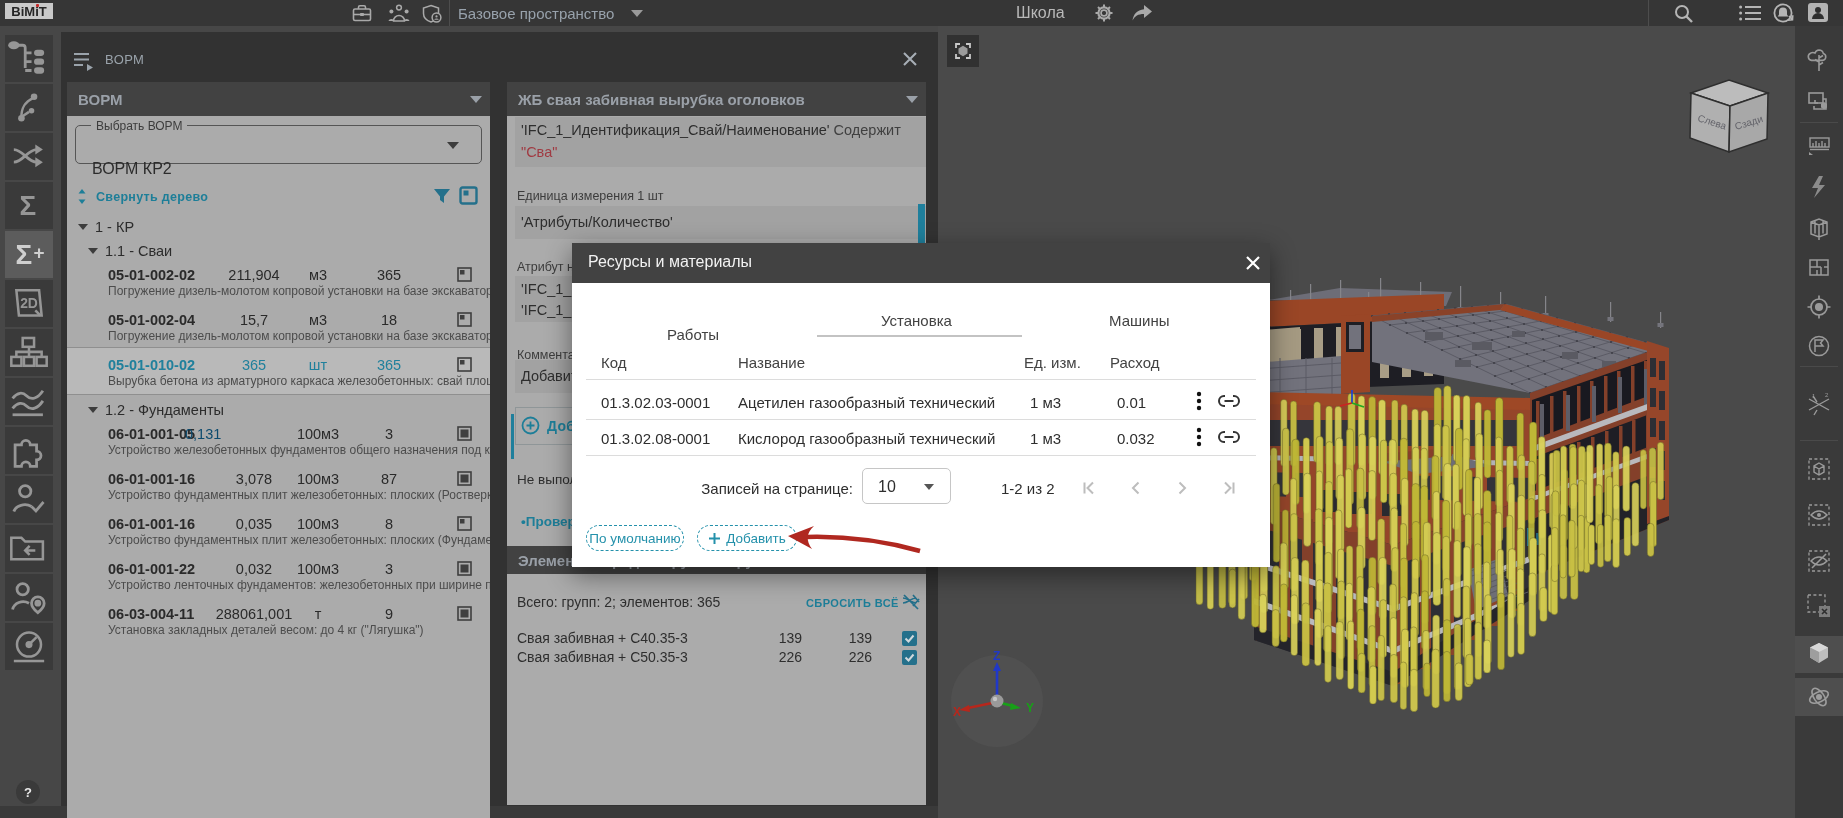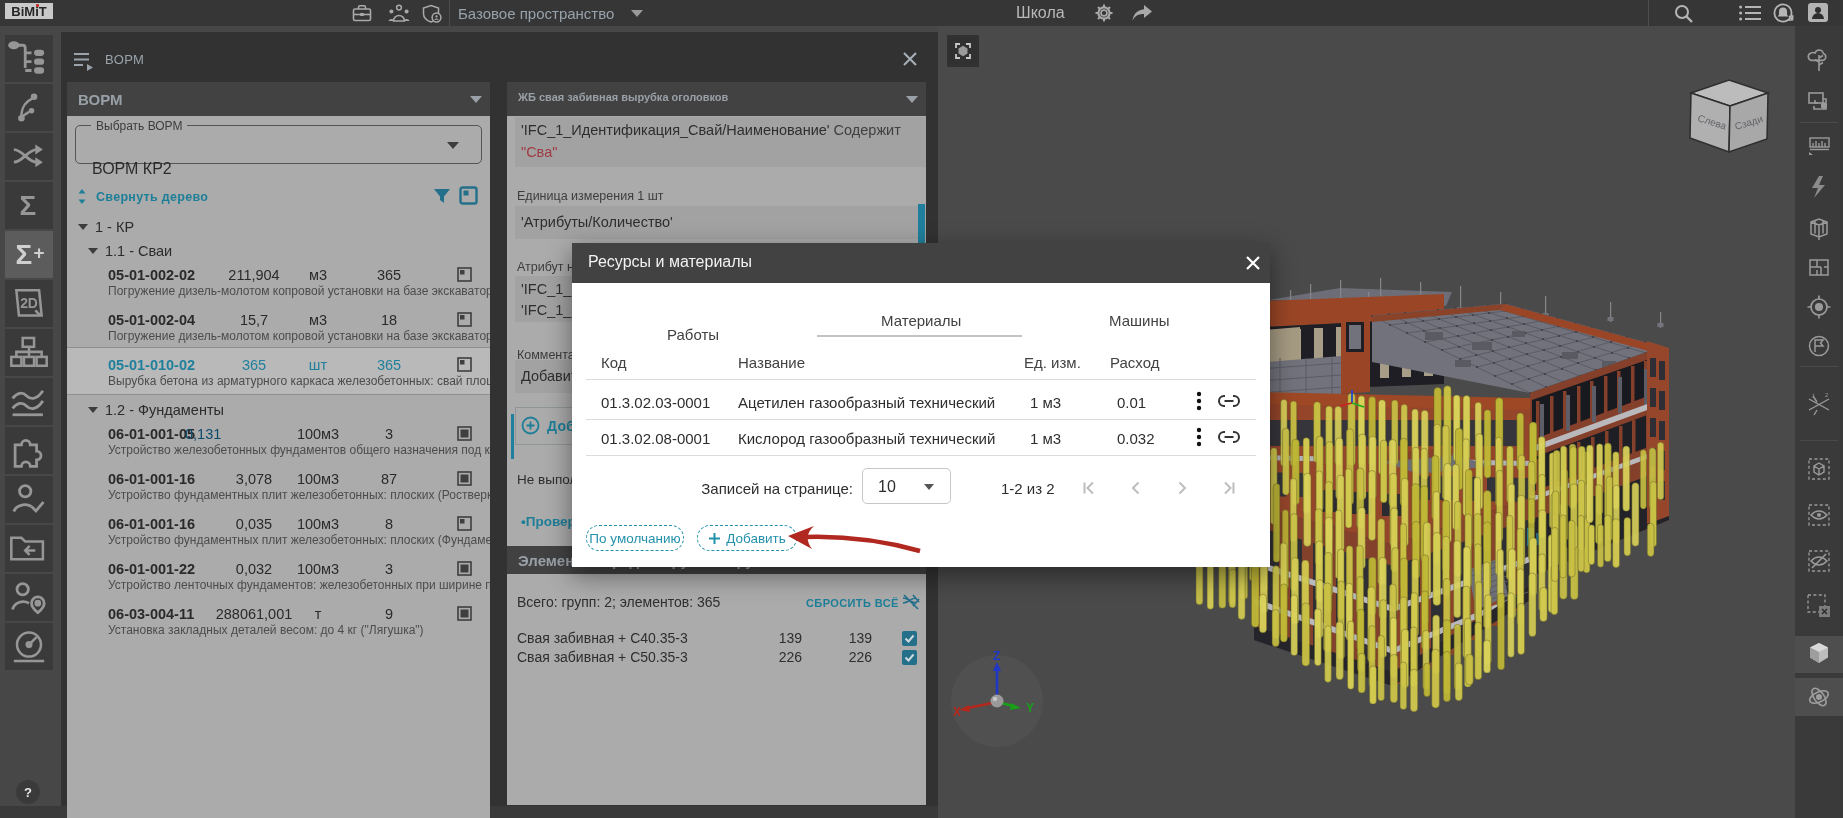--- a/index.html
+++ b/index.html
@@ -950,21 +950,21 @@
       <div class="abs" style="left:223px;top:490px;width:56px;text-align:center;font-size:14.5px;color:#2a2a2a;">т</div>
       <div class="abs" style="left:292px;top:490px;width:60px;text-align:center;font-size:14.5px;color:#2a2a2a;">9</div>
       <svg class="abs" style="left:390px;top:490px;" width="15" height="15" viewBox="0 0 15 15">
         <rect x="1" y="1" width="13" height="13" fill="none" stroke="#3f3f3f" stroke-width="1.6"></rect>
         <rect x="3.5" y="3.5" width="8" height="8" fill="#3f3f3f"></rect>
       </svg>
       <div class="abs" style="left:41px;top:507px;width:392px;font-size:12px;color:#4c4c4c;white-space:nowrap;overflow:hidden;">Установка закладных деталей весом: до 4 кг ("Лягушка")</div>
   </div>
 
   <div class="abs" style="left:446px;top:50px;width:419px;height:34px;background:#424242;">
-    <div class="abs" style="left:11px;top:9px;font-weight:bold;font-size:11px;color:#9aa0a8;">ЖБ свая забивная вырубка оголовков</div>
+    <div class="abs" style="left:11px;top:9px;font-weight:bold;font-size:15px;color:#9aa0a8;">ЖБ свая забивная вырубка оголовков</div>
     <div class="abs" style="right:8px;top:14px;width:0;height:0;border-left:6px solid transparent;border-right:6px solid transparent;border-top:7px solid #9aa0a8;"></div>
   </div>
   <div class="abs" style="left:446px;top:84px;width:419px;height:448px;background:#ababab;overflow:hidden;">
 <div class="abs" style="left:8px;top:1px;width:411px;height:50px;background:#a2a2a2;"></div>
 <div class="abs" style="left:14px;top:6px;font-size:14.5px;color:#2e2e2e;">'IFC_1_Идентификация_Свай/Наименование' <span style="color:#404040;">Содержит</span></div>
 <div class="abs" style="left:14px;top:28px;font-size:14.5px;color:#a03a42;">"Сва"</div>
 <div class="abs" style="left:10px;top:73px;font-size:12.5px;color:#3c3c3c;">Единица измерения 1 шт</div>
 <div class="abs" style="left:8px;top:90px;width:411px;height:33px;background:#a2a2a2;"></div>
 <div class="abs" style="left:14px;top:98px;font-size:14.5px;color:#2e2e2e;">'Атрибуты/Количество'</div>
 <div class="abs" style="left:10px;top:144px;font-size:12.5px;color:#3c3c3c;">Атрибут наименования групп</div>
@@ -1018,21 +1018,21 @@
 
 <div class="abs" style="left:572px;top:243px;width:698px;height:324px;box-shadow:0 8px 24px rgba(0,0,0,0.45);">
   <div class="abs" style="left:0;top:0;width:698px;height:40px;background:#424242;">
     <div class="abs" style="left:16px;top:10px;font-size:16px;color:#f2f2f2;">Ресурсы и материалы</div>
     <svg class="abs" style="left:673px;top:12px;" width="16" height="16" viewBox="0 0 16 16">
       <path d="M2 2 L14 14 M14 2 L2 14" stroke="#ffffff" stroke-width="2.2"></path>
     </svg>
   </div>
   <div class="abs" style="left:0;top:40px;width:698px;height:284px;background:#ffffff;">
 <div class="abs" style="left:95px;top:43px;font-size:15px;color:#424242;">Работы</div>
-<div class="abs" style="left:309px;top:29px;font-size:15px;color:#424242;">Материалы</div>
+<div class="abs" style="left:309px;top:29px;font-size:15px;color:#424242;">Установка</div>
 <div class="abs" style="left:245px;top:52px;width:205px;height:2px;background:#c3c3c3;"></div>
 <div class="abs" style="left:537px;top:29px;font-size:15px;color:#424242;">Машины</div>
 <div class="abs" style="left:29px;top:71px;font-size:15px;color:#424242;">Код</div>
 <div class="abs" style="left:166px;top:71px;font-size:15px;color:#424242;">Название</div>
 <div class="abs" style="left:452px;top:71px;font-size:15px;color:#424242;">Ед. изм.</div>
 <div class="abs" style="left:538px;top:71px;font-size:15px;color:#424242;">Расход</div>
 <div class="abs" style="left:14px;top:96px;width:670px;height:1px;background:#dcdcdc;"></div>
 <div class="abs" style="left:29px;top:111px;font-size:15px;color:#2e2e2e;">01.3.02.03-0001</div>
 <div class="abs" style="left:166px;top:111px;font-size:15px;color:#2e2e2e;">Ацетилен газообразный технический</div>
 <div class="abs" style="left:458px;top:111px;font-size:15px;color:#2e2e2e;">1 м3</div>

